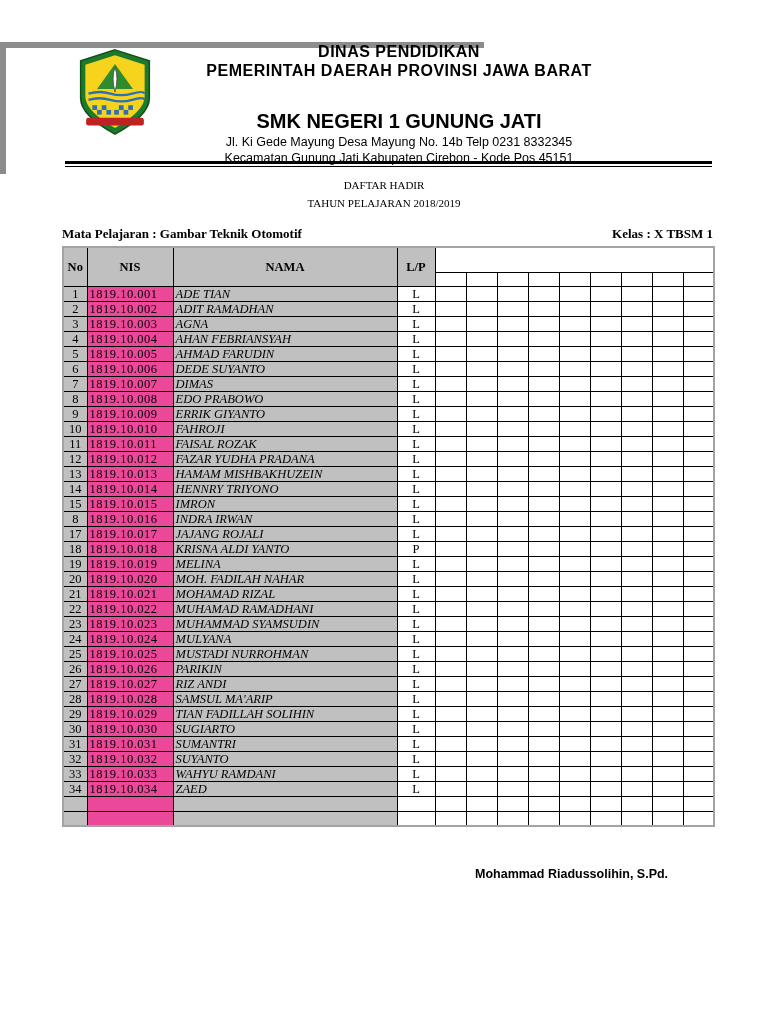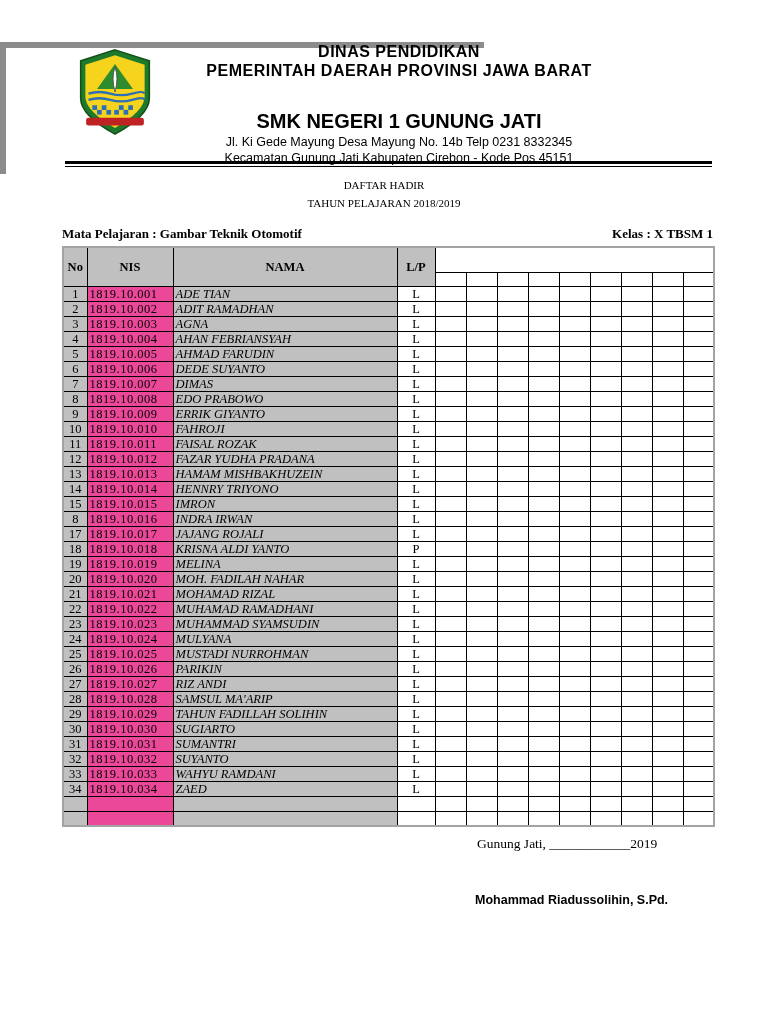--- a/index.html
+++ b/index.html
@@ -558,21 +558,21 @@
           <td class="c-att"></td>
           <td class="c-att"></td>
           <td class="c-att"></td>
           <td class="c-att"></td>
           <td class="c-att"></td>
           <td class="c-att"></td>
         </tr>
         <tr>
           <td class="c-no">29</td>
           <td class="c-nis">1819.10.029</td>
-          <td class="c-nama">TAHUN FADILLAH SOLIHIN</td>
+          <td class="c-nama">TIAN FADILLAH SOLIHIN</td>
           <td class="c-lp">L</td>
           <td class="c-att"></td>
           <td class="c-att"></td>
           <td class="c-att"></td>
           <td class="c-att"></td>
           <td class="c-att"></td>
           <td class="c-att"></td>
           <td class="c-att"></td>
           <td class="c-att"></td>
           <td class="c-att"></td>
@@ -679,17 +679,16 @@
           <td class="c-att"></td>
           <td class="c-att"></td>
           <td class="c-att"></td>
           <td class="c-att"></td>
           <td class="c-att"></td>
         </tr>
       </tbody>
     </table>
 
   <div class="footer-block">
-    <div class="sign-line">Gunung Jati, ____________2019</div>
     <div class="teacher-name">Mohammad Riadussolihin, S.Pd.</div>
   </div>
 
 </div>
 
 </body></html>

